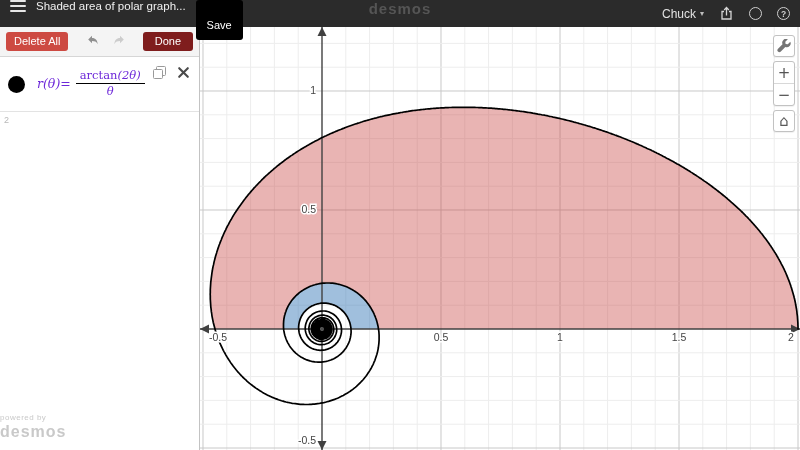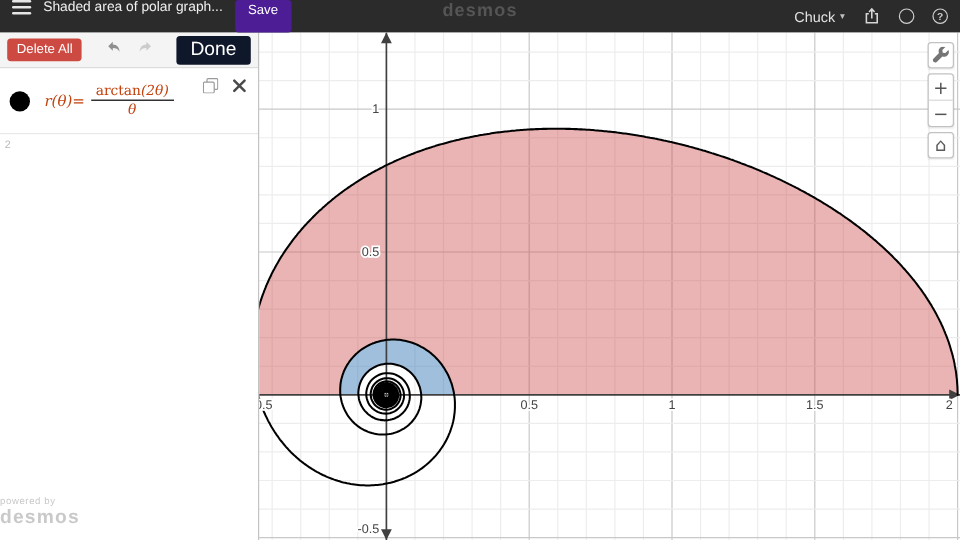--- a/index.html
+++ b/index.html
@@ -5,44 +5,44 @@
   html,body{margin:0;padding:0;}
   body{width:800px;height:450px;overflow:hidden;position:relative;background:#fff;
        font-family:"Liberation Sans",sans-serif;-webkit-font-smoothing:antialiased;}
 
   
   .topbar{position:absolute;top:0;left:0;width:800px;height:27px;background:#2b2b2b;
           display:flex;padding:0 10px;box-sizing:border-box;gap:10px;z-index:30;}
   .menu-btn{width:16px;height:12px;display:flex;flex-direction:column;justify-content:space-between;cursor:pointer;}
   .menu-btn span{display:block;height:2px;background:#e6e6e6;border-radius:1px;}
   .tb-title{color:#efefef;font-size:11.5px;white-space:nowrap;}
-  .save-btn{background:#4c1d95;color:#fff;font-size:11px;line-height:1;padding:4px 11px;border-radius:3px;cursor:pointer;}
+  .save-btn{background:#000000;color:#fff;font-size:11px;line-height:1;padding:20px 11px;border-radius:3px;cursor:pointer;}
   .tb-logo{position:absolute;left:50%;transform:translateX(-50%);color:#555;font-size:15px;
            font-weight:bold;letter-spacing:1px;}
   .tb-right{margin-left:auto;display:flex;align-items:center;gap:15px;}
   .account{color:#e2e2e2;font-size:12px;display:flex;align-items:center;gap:4px;cursor:pointer;}
   .account .caret{font-family:"DejaVu Sans",sans-serif;font-size:8px;color:#bdbdbd;}
   .tb-ic{display:flex;align-items:center;justify-content:center;cursor:pointer;}
   .ring{width:13px;height:13px;border:1.4px solid #cfcfcf;border-radius:50%;box-sizing:border-box;}
   .helpring{width:13px;height:13px;border:1.4px solid #cfcfcf;border-radius:50%;box-sizing:border-box;
             color:#cfcfcf;font-size:8.5px;display:flex;align-items:center;justify-content:center;font-weight:bold;}
 
   
-  .panel{position:absolute;top:27px;left:0;width:216px;bottom:0;background:#fff;
+  .panel{position:absolute;top:27px;left:0;width:200px;bottom:0;background:#fff;
          border-right:1px solid #c3c3c3;box-sizing:border-box;z-index:20;}
   .ptoolbar{height:30px;background:#f4f4f4;border-bottom:1px solid #d6d6d6;
             display:flex;align-items:center;padding:0 6px;box-sizing:border-box;}
   .btn-danger{background:#cd4a42;color:#fff;font-size:11px;line-height:1;padding:4px 8px;border-radius:3px;cursor:pointer;}
   .ur-group{display:flex;gap:12px;margin:0 auto;align-items:center;}
-  .btn-primary{background:#0f172a;color:#fff;font-size:16px;line-height:1;padding:4px 12px;border-radius:3px;cursor:pointer;}
+  .btn-primary{background:#7f1d1d;color:#fff;font-size:11px;line-height:1;padding:4px 12px;border-radius:3px;cursor:pointer;}
 
   .exprow{position:relative;height:55px;border-bottom:1px solid #e3e3e3;
           display:flex;align-items:center;padding:0 8px;box-sizing:border-box;background:#fff;}
   .swatch{width:17px;height:17px;border-radius:50%;background:#000;flex:none;margin-right:12px;cursor:pointer;}
-  .math{font-family:"DejaVu Serif",serif;font-size:12.5px;color:#c2410c;display:flex;align-items:center;}
+  .math{font-family:"DejaVu Serif",serif;font-size:12.5px;color:#6d28d9;display:flex;align-items:center;}
   .math .it{font-style:italic;}
   .frac{display:inline-flex;flex-direction:column;align-items:center;margin-left:5px;font-size:11.5px;}
   .frac .num{padding:0 4px 1px 4px;border-bottom:1px solid #000;line-height:1.2;white-space:nowrap;}
   .frac .den{line-height:1.3;}
   .row-ics{position:absolute;top:8px;right:9px;display:flex;gap:11px;align-items:center;}
   .exprow2{position:relative;height:30px;background:#fff;}
   .rownum{position:absolute;top:3px;left:4px;font-size:9px;color:#b8b8b8;}
 
   .wm{position:absolute;bottom:9px;left:0;width:199px;color:#c9c9c9;pointer-events:none;}
   .wm .small{display:block;font-size:8px;letter-spacing:.5px;margin-bottom:1px;}

